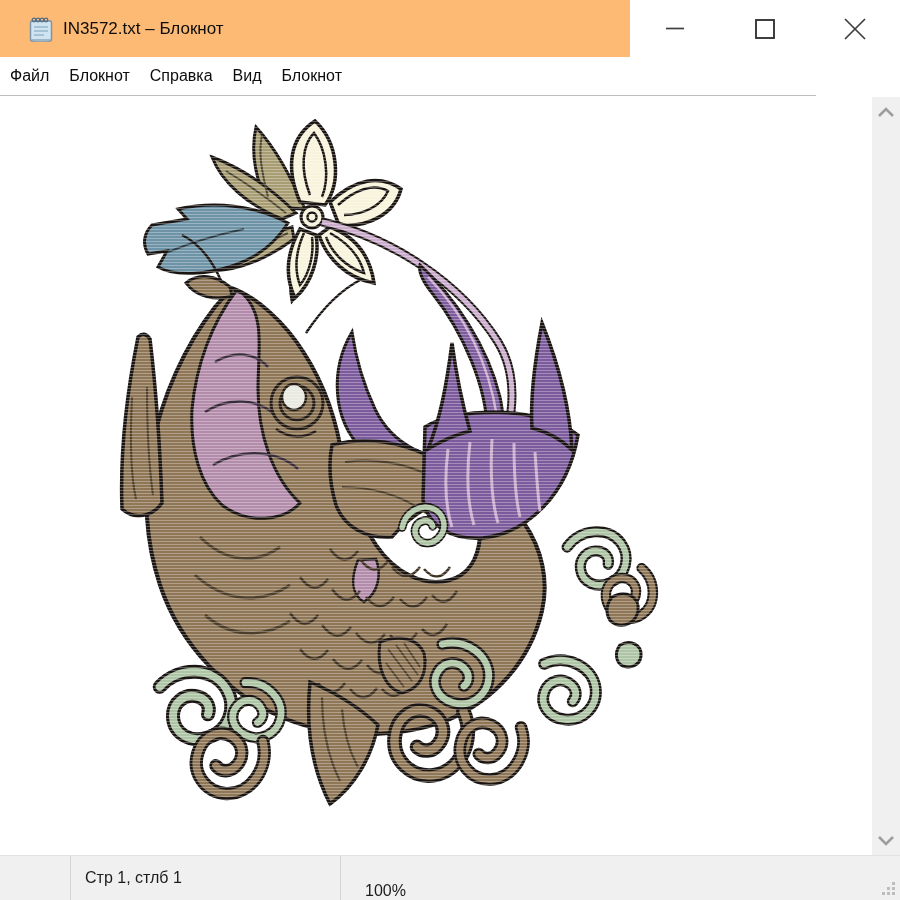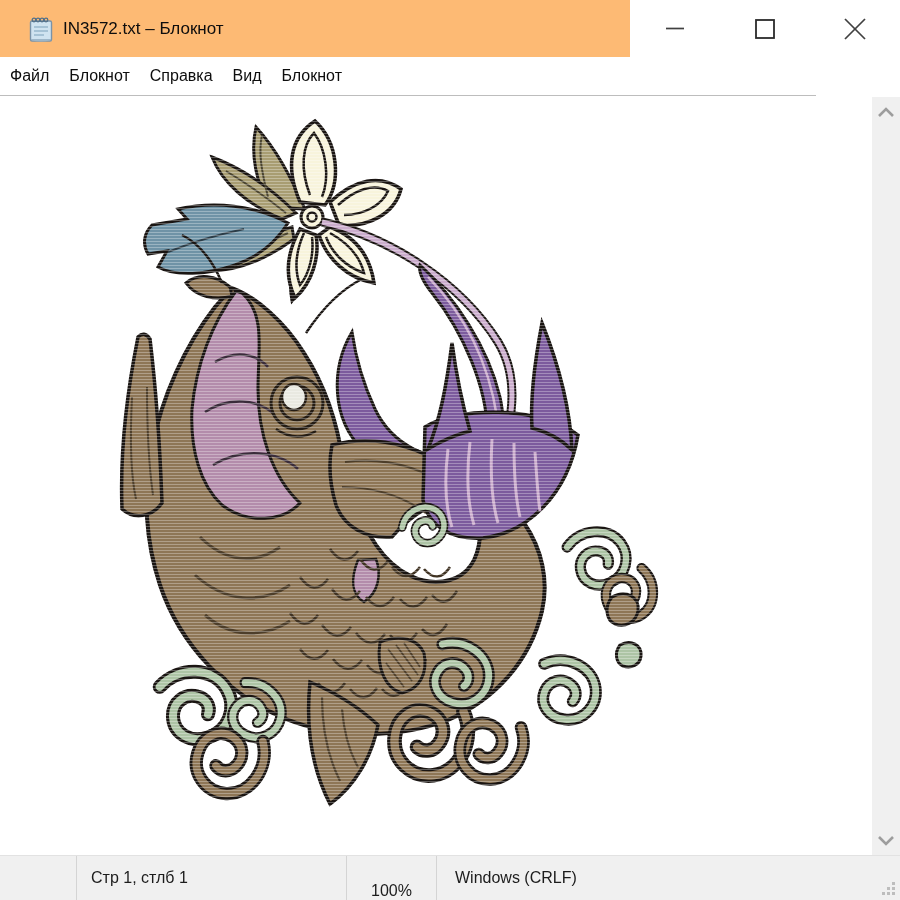--- a/index.html
+++ b/index.html
@@ -39,21 +39,21 @@
   .scrollbar{
     position:absolute;top:0;right:0;width:28px;height:758px;background:#f0f0f0;
   }
   .sb-btn{position:absolute;left:0;width:28px;height:26px;display:flex;align-items:center;justify-content:center;}
   .sb-btn.up{top:2px;}
   .sb-btn.down{bottom:2px;}
   
   .statusbar{
     position:absolute;bottom:0;left:0;width:900px;height:45px;background:#f0f0f0;
     border-top:1px solid #e2e2e2;display:flex;box-sizing:border-box;
-    font-size:16px;color:#1c1c1c;padding-left:6px;
+    font-size:16px;color:#1c1c1c;
   }
   .seg{height:100%;display:flex;align-items:center;box-sizing:border-box;}
   .seg0{width:70px;}
   .seg1{width:270px;border-left:1px solid #d4d4d4;padding-left:14px;}
   .seg2{width:90px;border-left:1px solid #d4d4d4;justify-content:center;align-items:flex-end;}
   .seg3{width:237px;border-left:1px solid #d4d4d4;padding-left:18px;}
   .seg4{flex:1;border-left:1px solid #d4d4d4;padding-left:16px;}
   .resize-grip{position:absolute;right:4px;bottom:4px;}
 </style>
 </head>
@@ -289,23 +289,20 @@
   </div>
 
   <div class="statusbar">
     <div class="seg seg0"></div>
     <div class="seg seg1">
       <span>Стр 1, стлб 1</span>
     </div>
     <div class="seg seg2">
       <span>100%</span>
     </div>
-    <div class="seg seg3">
-      <span>Windows (CRLF)</span>
-    </div>
     <svg class="resize-grip" width="16" height="16" viewBox="0 0 16 16">
       <g fill="#bdbdbd">
         <rect x="12" y="2" width="3" height="3"></rect>
         <rect x="12" y="7" width="3" height="3"></rect>
         <rect x="7" y="7" width="3" height="3"></rect>
         <rect x="12" y="12" width="3" height="3"></rect>
         <rect x="7" y="12" width="3" height="3"></rect>
         <rect x="2" y="12" width="3" height="3"></rect>
       </g>
     </svg>

